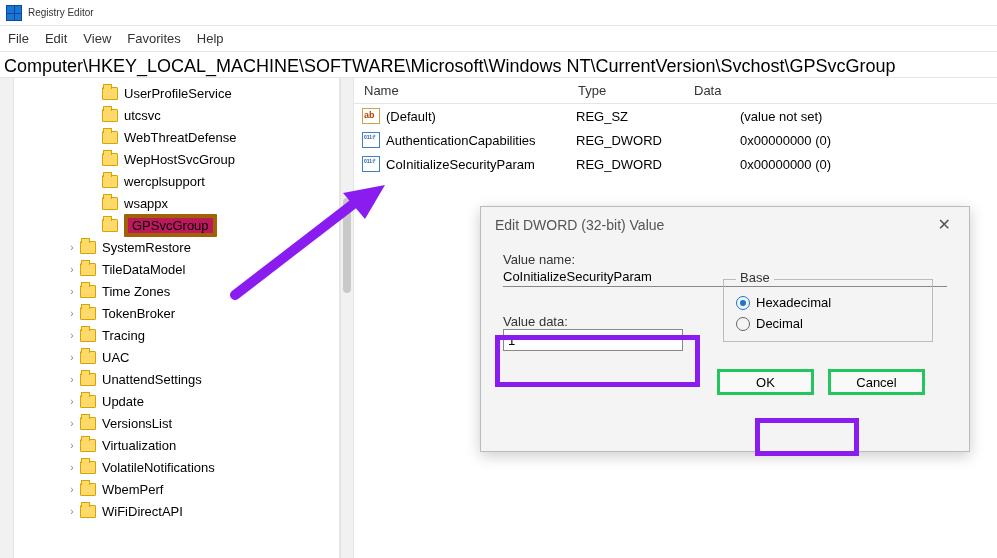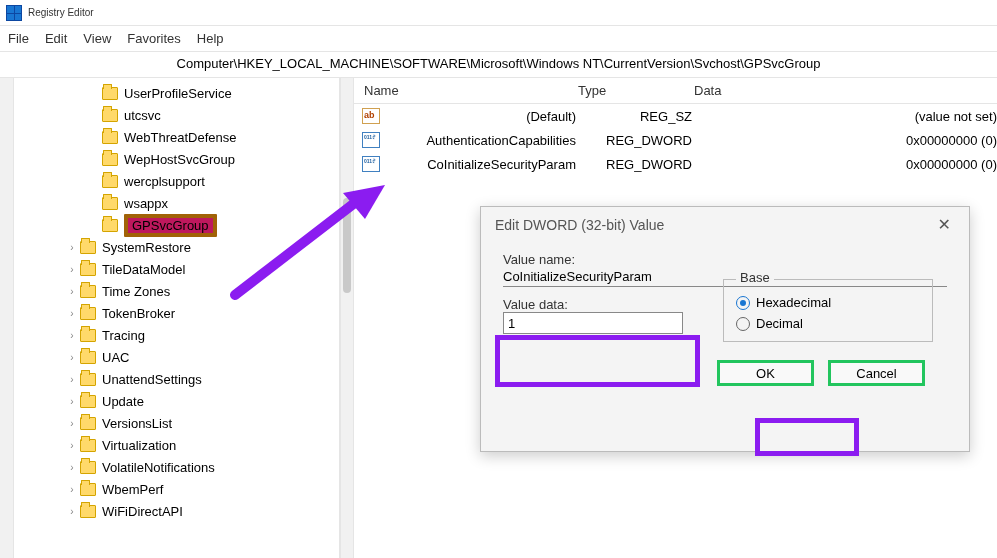--- a/index.html
+++ b/index.html
@@ -44,24 +44,23 @@
     align-items: center;
     padding: 0 8px;
     border-bottom: 1px solid #e5e5e5;
     color: #333;
   }
   .menubar span { cursor: default; }
   .addressbar {
     height: 26px;
     padding: 4px 4px;
     border-bottom: 1px solid #e5e5e5;
-    font-size: 13px;
+    font-size: 18px;
     white-space: nowrap;
     overflow: hidden;
-    text-align: center;
   }
   .content {
     display: flex;
     height: calc(558px - 26px - 26px - 26px);
     position: relative;
   }
   .tree-outer {
     display: flex;
     border-right: 1px solid #e5e5e5;
     width: 340px;
@@ -147,21 +146,20 @@
     color:#333;
   }
   .col-name { width:224px; padding-left:10px; }
   .col-type { width:116px; }
   .col-data { flex:1; }
   .list-body { }
   .list-row {
     display:flex;
     align-items:center;
     height:24px;
-    text-align:right;
   }
   .list-row .icon {
     width:18px; height:16px;
     margin-left:8px;
     margin-right:6px;
     display:inline-block;
     position:relative;
   }
   .icon-str {
     background:#fff;
@@ -184,21 +182,21 @@
     white-space:pre;
     position:absolute;
     font-size:5px;
     line-height:5px;
     color:#2060a0;
     left:1px; top:2px;
     font-weight:bold;
   }
   .cell-name { width:190px; }
   .cell-type { width:116px; }
-  .cell-data { flex:1; }
+  .cell-data { flex:1;margin-left:48px; }
   
   .arrow {
     position:absolute;
     left:225px; top:185px;
     width:160px; height:120px;
     pointer-events:none;
     z-index:5;
   }
   
   .dialog {
@@ -483,21 +481,21 @@
 <div class="dialog">
   <div class="dlg-title">
     <span>Edit DWORD (32-bit) Value</span>
     <span class="dlg-close">✕</span>
   </div>
   <div class="dlg-body">
     <div class="dlg-label">Value name:</div>
     <div class="ro-field">CoInitializeSecurityParam</div>
     <div class="form-row">
       <div class="vdata-col">
-        <div class="dlg-label" style="margin-top:0">Value data:</div>
+        <div class="dlg-label" style="margin-top:17px">Value data:</div>
         <input class="vdata-input" value="1" style="">
       </div>
       <div class="base-col">
         <div class="base-group">
           <div class="base-legend">Base</div>
           <div class="radio-row">
             <span class="radio checked"></span>
             <span>Hexadecimal</span>
           </div>
           <div class="radio-row">

